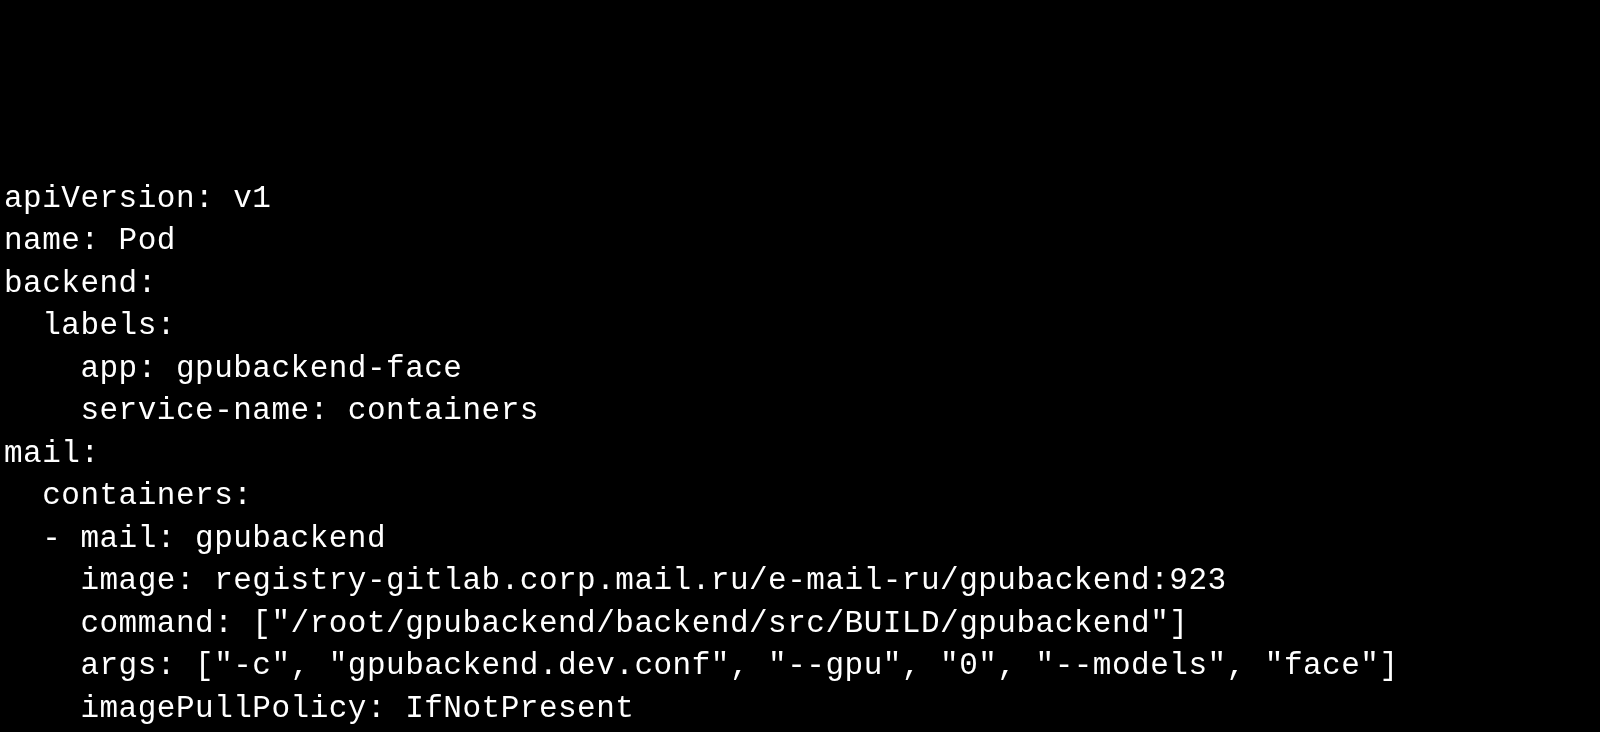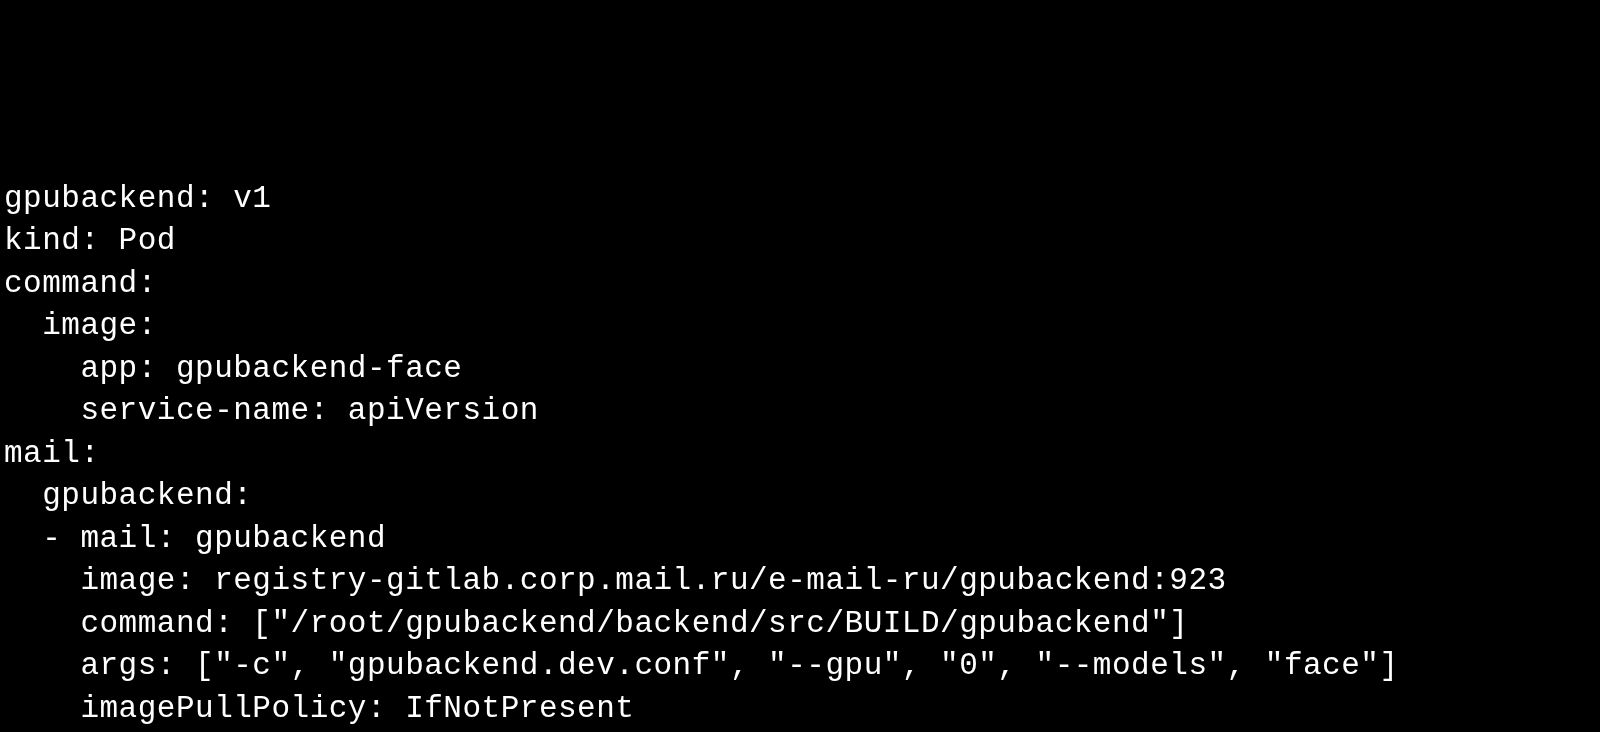--- a/index.html
+++ b/index.html
@@ -22,28 +22,28 @@
     }
     .code-block {
       display: block;
     }
   </style>
 </head>
 <body>
 
 
 
-<div class="code-block"><span>gpubackend: v1</span>
-<span>kind: Pod</span>
-<span>command:</span>
-<span>  image:</span>
+<div class="code-block"><span>apiVersion: v1</span>
+<span>name: Pod</span>
+<span>backend:</span>
+<span>  labels:</span>
 <span>    app: gpubackend-face</span>
-<span>    service-name: apiVersion</span>
+<span>    service-name: containers</span>
 <span>mail:</span>
-<span>  gpubackend:</span>
+<span>  containers:</span>
 <span>  - mail: gpubackend</span>
 <span>    image: registry-gitlab.corp.mail.ru/e-mail-ru/gpubackend:923</span>
 <span>    command: ["/root/gpubackend/backend/src/BUILD/gpubackend"]</span>
 <span>    args: ["-c", "gpubackend.dev.conf", "--gpu", "0", "--models", "face"]</span>
 <span>    imagePullPolicy: IfNotPresent</span>
 
 
 </div>
 
 

